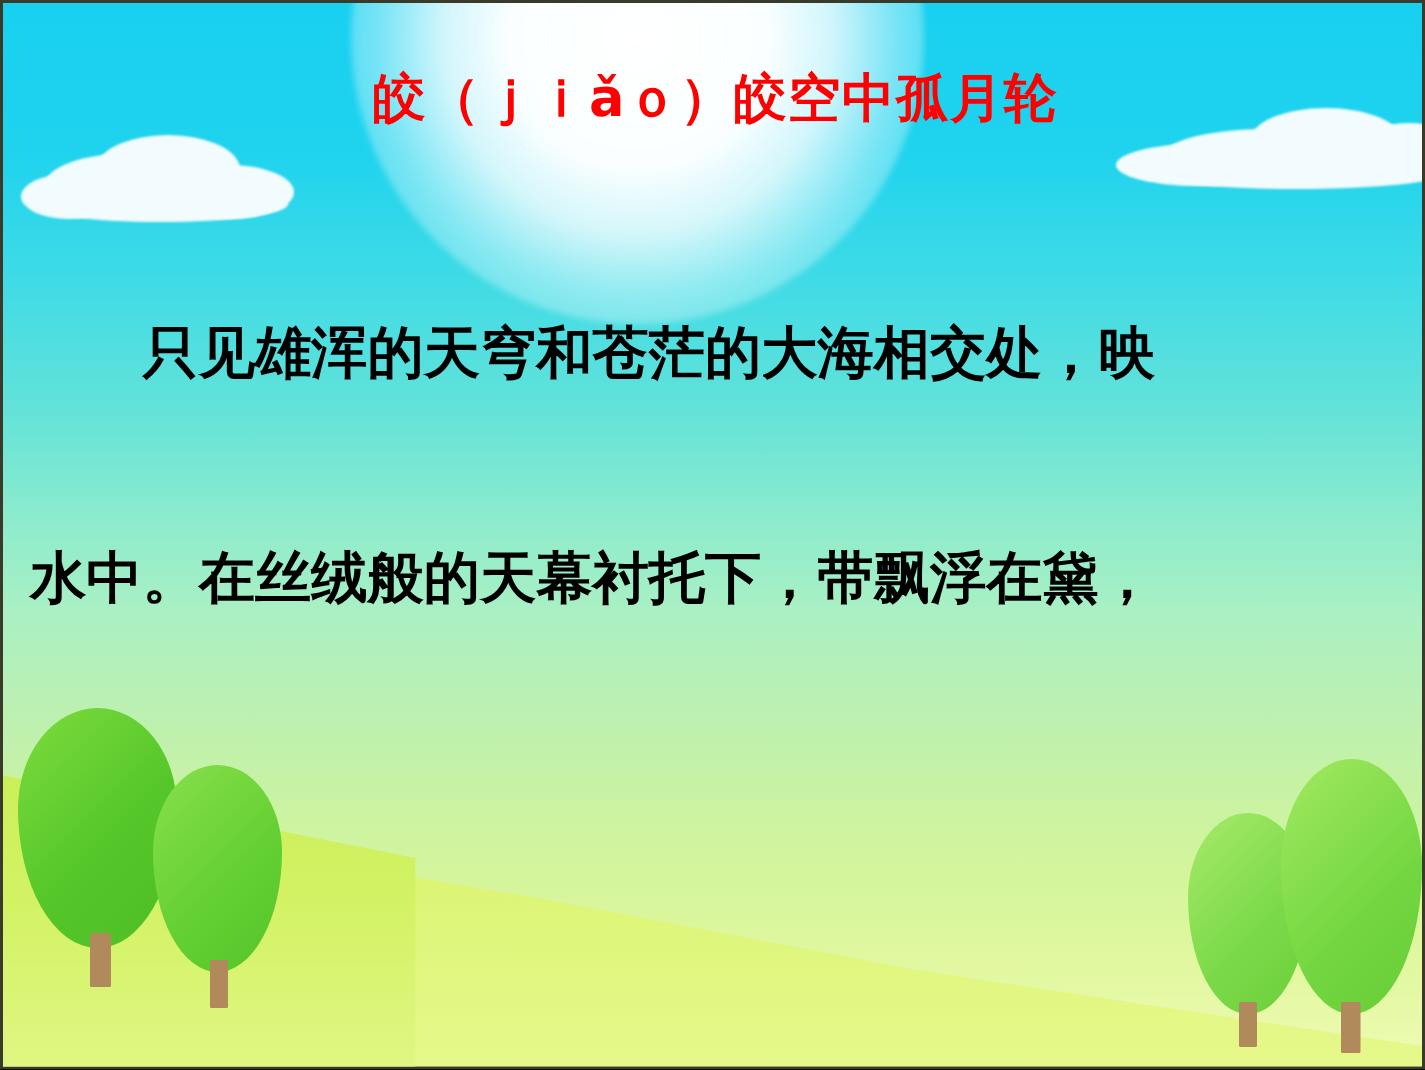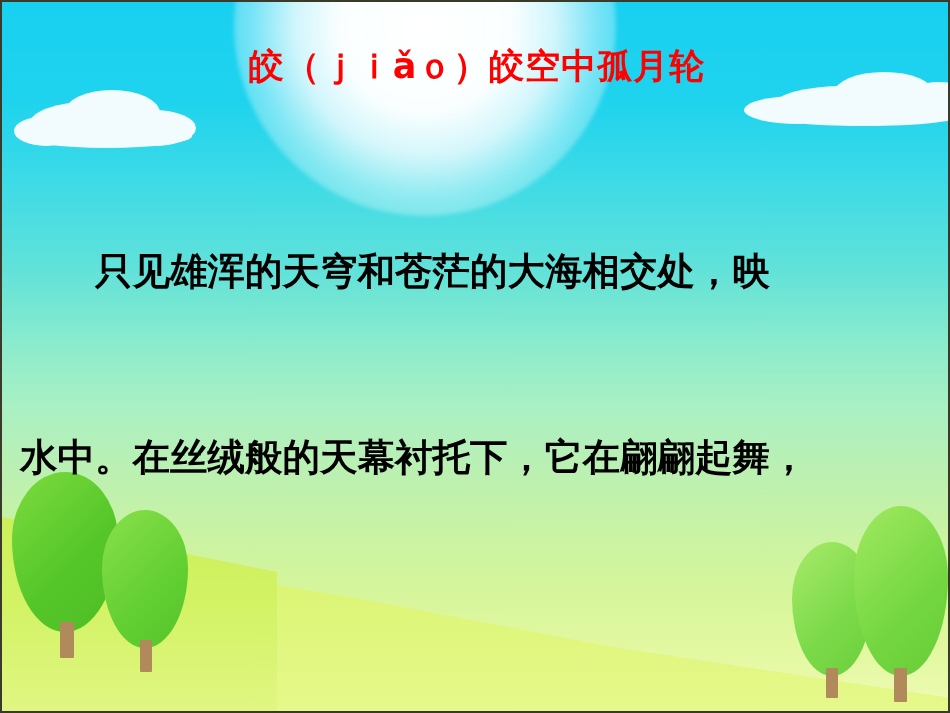--- a/index.html
+++ b/index.html
@@ -114,21 +114,21 @@
     top: 108px;
     width: 914px;
     color: #000;
     font-weight: bold;
     font-size: 37.5px;
     line-height: 50px;
     letter-spacing: 0px;
     white-space: pre-wrap;
     word-break: break-all;
   }
-  .line { display: block; height: 50px; white-space: nowrap; margin-top: 36px; }
+  .line { display: block; height: 50px; white-space: nowrap; }
 </style>
 </head>
 <body>
 
 <div id="slide">
 
   <div class="bg-sky"></div>
   <div class="sun-glow"></div>
 
   <div class="cloud-grp" style="left:12px; top:94px;">
@@ -164,21 +164,21 @@
   </div>
   <div class="tree" style="left:852px; top:504px; width:94px; height:196px;">
     <div class="crown" style="width:94px; height:170px; background:linear-gradient(135deg,#a2e961 0%,#74d741 60%,#66cc35 100%);"></div>
     <div class="trunk" style="left:40px; top:162px; width:13px; height:34px;"></div>
   </div>
 
   <div class="title">皎（ｊｉǎｏ）皎空中孤月轮</div>
 
   <div class="body-text">
     <span class="line">　　只见雄浑的天穹和苍茫的大海相交处，映</span>
-    <span class="line">水中。在丝绒般的天幕衬托下，它在翩翩起舞，</span>
+    <span class="line">水中。在丝绒般的天幕衬托下，带飘浮在黛，</span>
     
     
     
     
     
     
     
   </div>
 
 </div>

